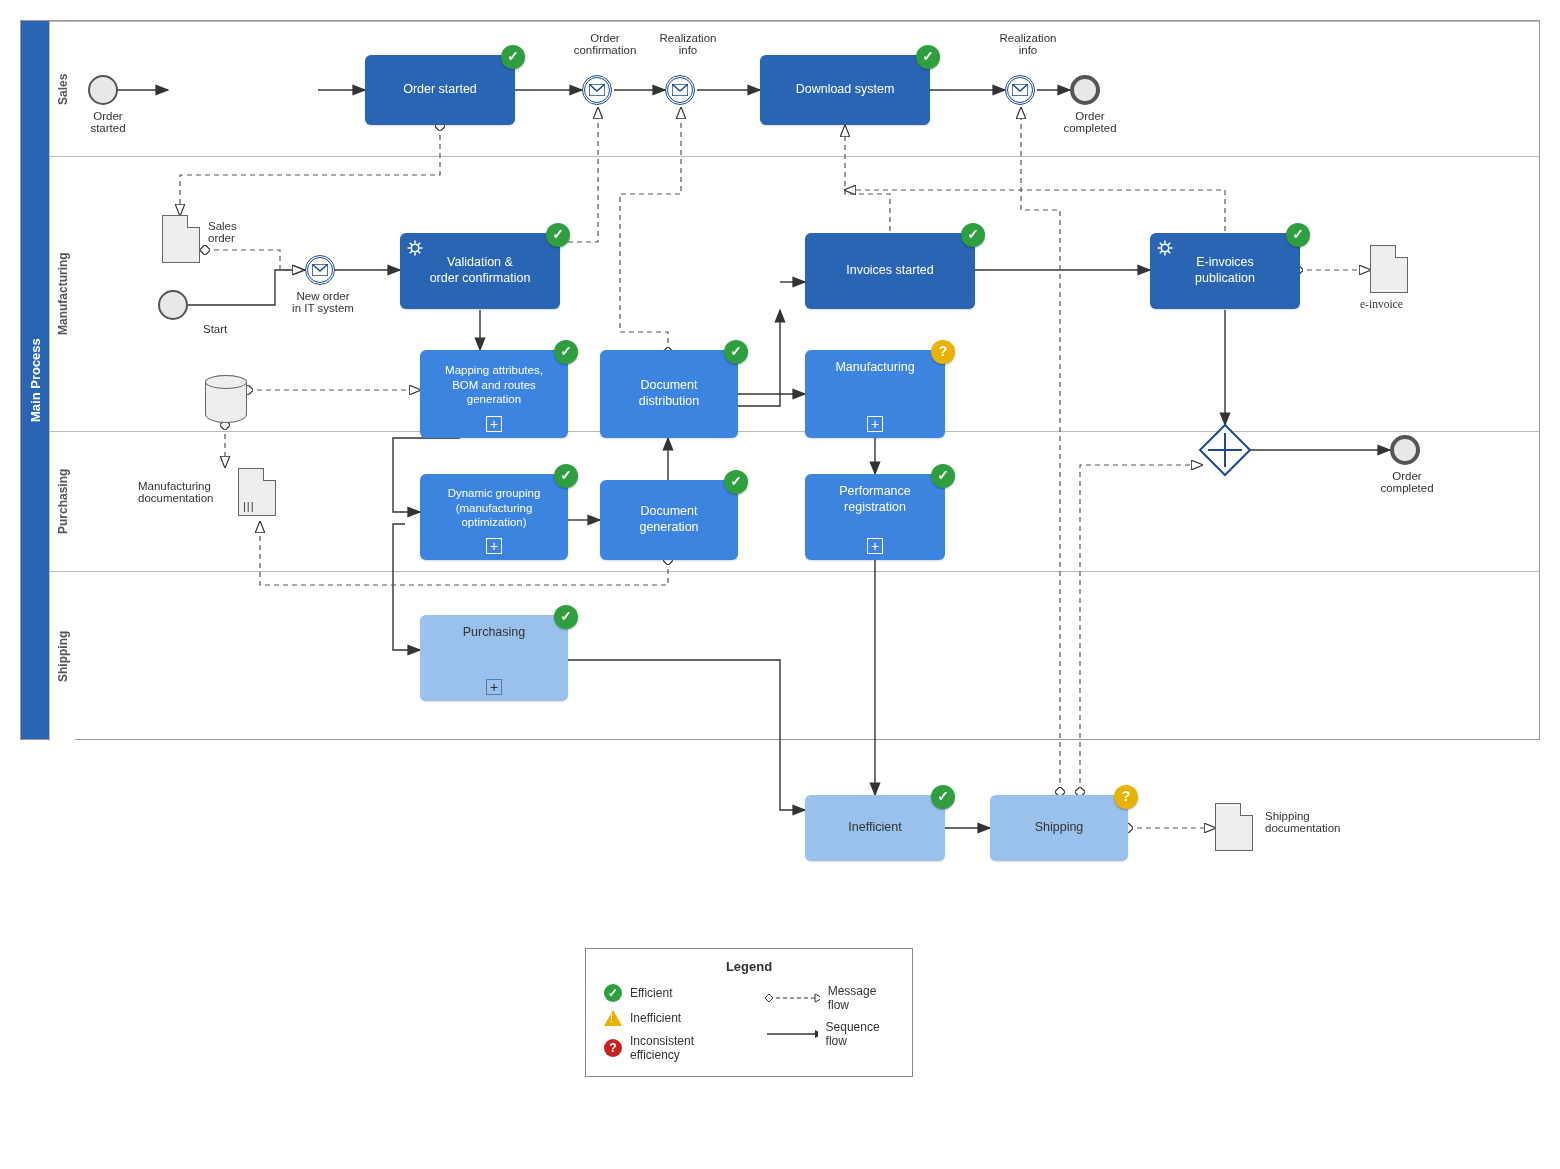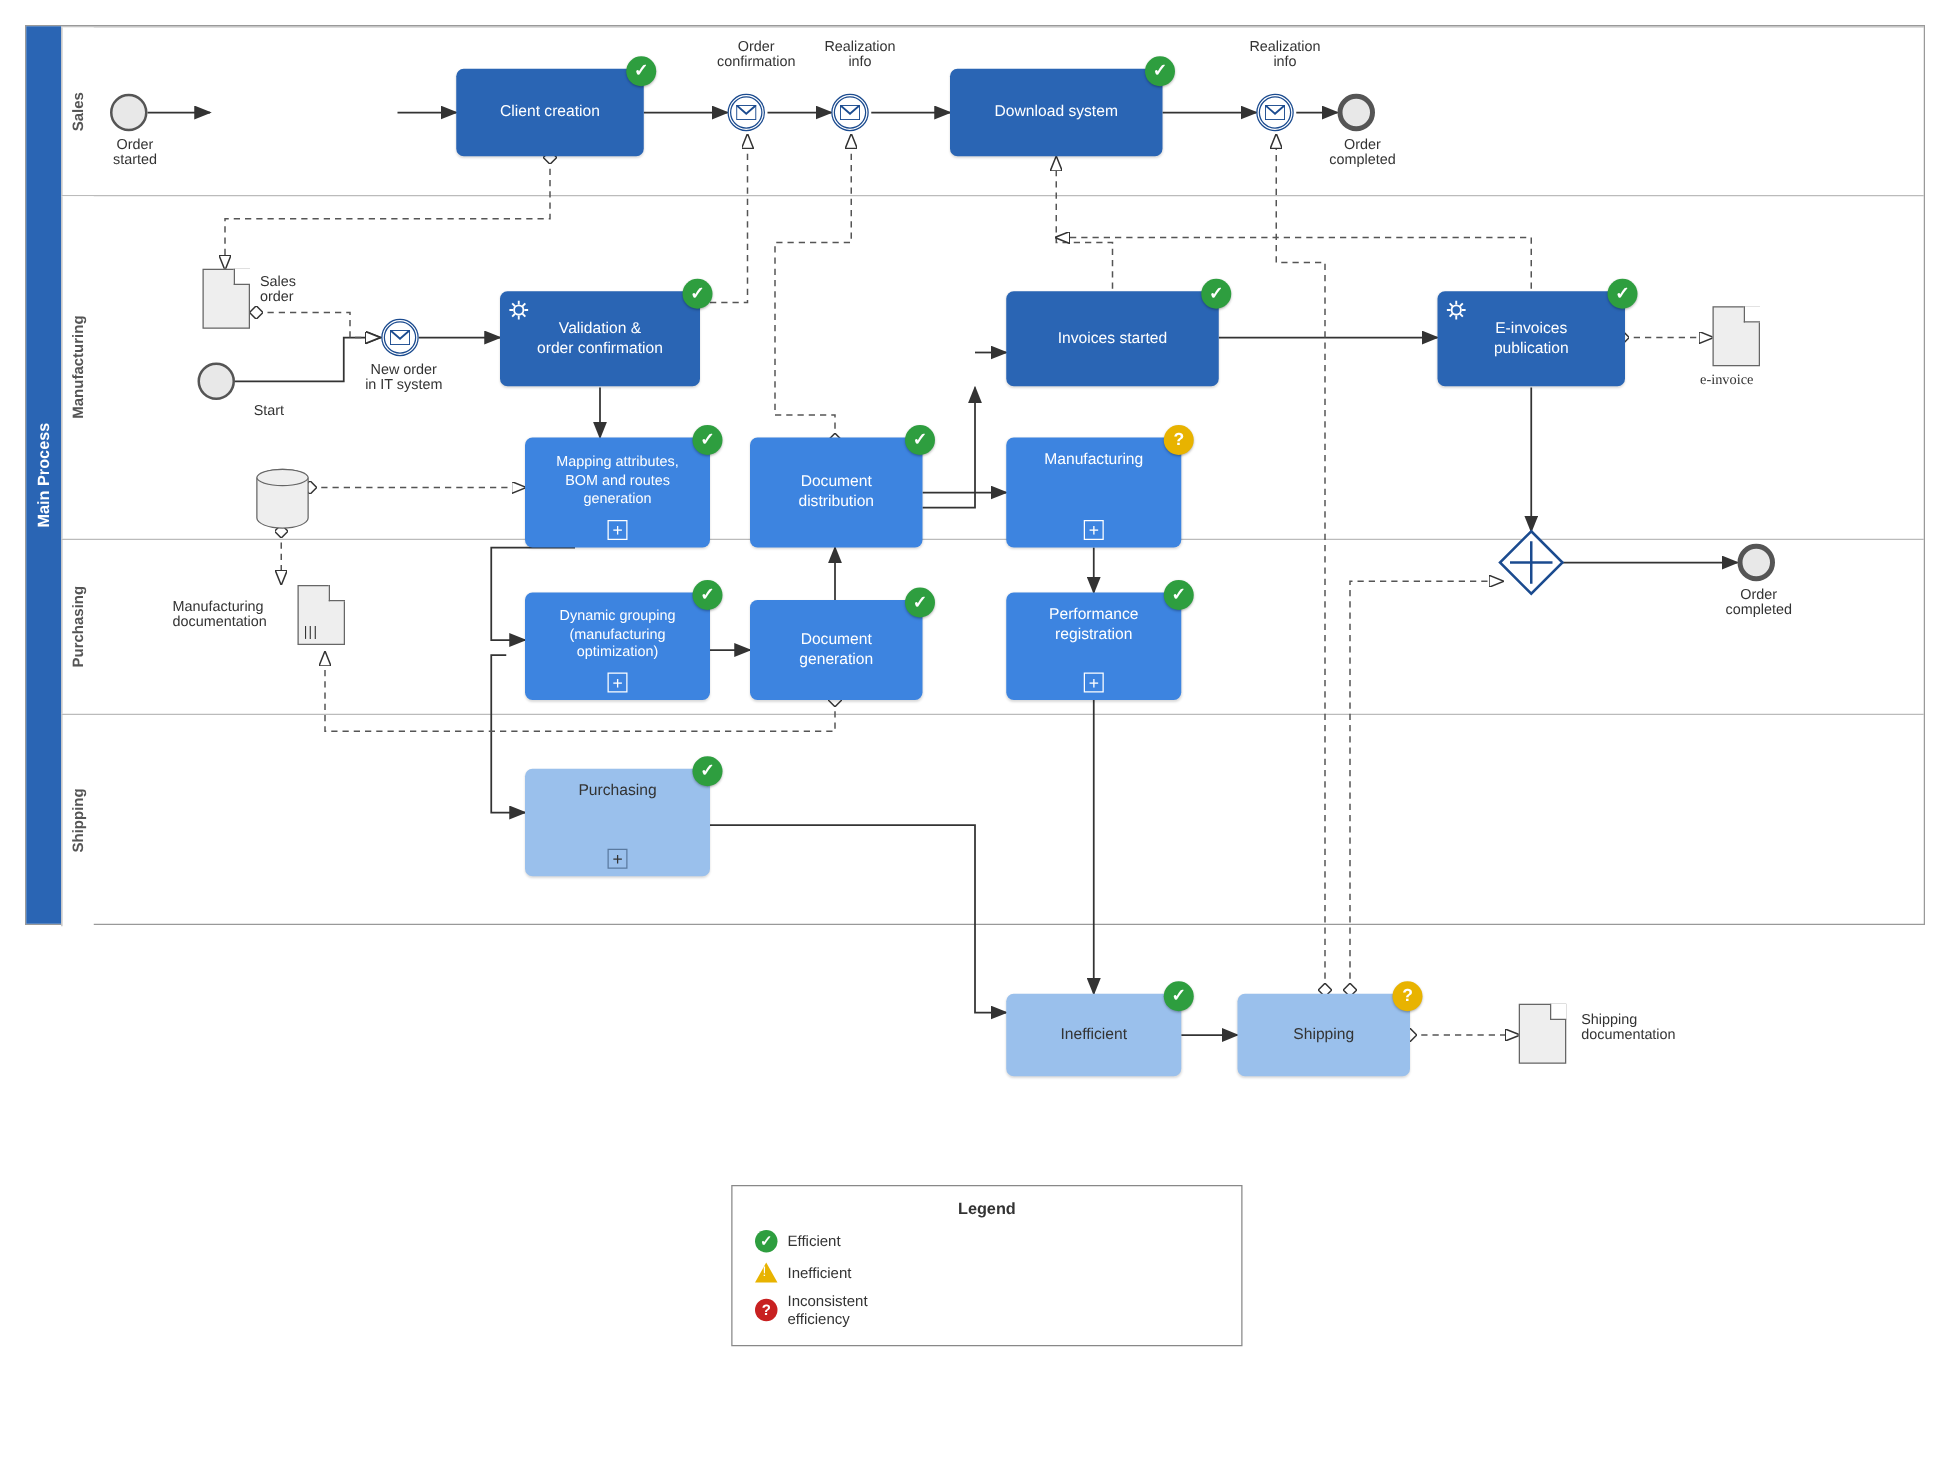--- a/index.html
+++ b/index.html
@@ -364,21 +364,21 @@
         <rect x="0" y="0" width="16" height="12" fill="none" stroke="#1b4b8f" stroke-width="1.5"></rect>
         <path d="M0,0 L8,7 L16,0" fill="none" stroke="#1b4b8f" stroke-width="1.5"></path>
       </svg>
   </div>
   <div class="event-label" style="left:258px; top:270px; width:90px; white-space:normal;">New order<br>in IT system</div>
 
   <div class="event end" style="left:1370px; top:415px;"></div>
   <div class="event-label" style="left:1352px; top:450px; width:70px; white-space:normal;">Order<br>completed</div>
 
   <div class="task dark" style="left:345px; top:35px; width:150px; height:70px;">
-    <span>Client creation</span>
+    <span>Order started</span>
     <div class="status efficient">✓</div>
   </div>
   <div class="task dark" style="left:740px; top:35px; width:170px; height:70px;">
     <span>Download system</span>
     <div class="status efficient">✓</div>
   </div>
 
   <div class="task dark" style="left:380px; top:213px; width:160px; height:76px;">
     <svg class="gear-icon" viewBox="0 0 24 24">
         <circle cx="12" cy="12" r="5" fill="none" stroke="#fff" stroke-width="2"></circle>
@@ -470,35 +470,52 @@
     <span style="position:absolute; bottom:3px; left:4px; font-size:11px; letter-spacing:1px;">|||</span>
   </div>
   <div class="event-label" style="left:118px; top:460px; width:96px; white-space:normal; text-align:left;">Manufacturing<br>documentation</div>
 
   <div class="doc" style="left:1350px; top:225px;"></div>
   <div class="event-label" style="left:1340px; top:278px;font-family:Liberation Serif, serif;">e-invoice</div>
 
   <div class="doc" style="left:1195px; top:783px;"></div>
   <div class="event-label" style="left:1245px; top:790px; white-space:normal; width:100px; text-align:left;">Shipping<br>documentation</div>
 
-  <div class="legend" style="left:565px; top:928px; width:409px;">
+  <div class="legend" style="left:565px; top:928px; width:328px;">
     <div class="title">Legend</div>
     <div style="display:flex; gap:30px;">
       <div class="legend-col" style="width:150px;">
         <div class="legend-row">
           <span class="ic" style="background:#2e9e3f;">✓</span>
           <span>Efficient</span>
         </div><br>
         <div class="legend-row">
           <span style="width:0;height:0;border-left:9px solid transparent;border-right:9px solid transparent;border-bottom:16px solid #e8b300;position:relative;">
               <span style="position:absolute;left:-3px;top:2px;color:#fff;font-size:11px;">!</span>
             </span>
           <span>Inefficient</span>
         </div><br>
         <div class="legend-row">
           <span class="ic" style="background:#c82121;">?</span>
           <span style="white-space:pre-line;">Inconsistent<br>efficiency</span>
         </div>
       </div>
+      <div class="legend-col">
+        <div class="legend-row">
+          <svg width="60" height="12">
+            <path d="M4,6 L50,6" stroke="#333" stroke-width="1.2" stroke-dasharray="4,3" fill="none"></path>
+            <path d="M4,2 L8,6 L4,10 L0,6 z" fill="#fff" stroke="#333"></path>
+            <path d="M50,2 L58,6 L50,10 z" fill="#fff" stroke="#333"></path>
+          </svg>
+          <span>Message flow</span>
+        </div><br>
+        <div class="legend-row">
+          <svg width="60" height="12">
+            <path d="M2,6 L50,6" stroke="#333" stroke-width="1.4" fill="none"></path>
+            <path d="M50,2 L58,6 L50,10 z" fill="#333"></path>
+          </svg>
+          <span>Sequence flow</span>
+        </div>
+      </div>
     </div>
   </div>
 
 </div>
 
 </body></html>

